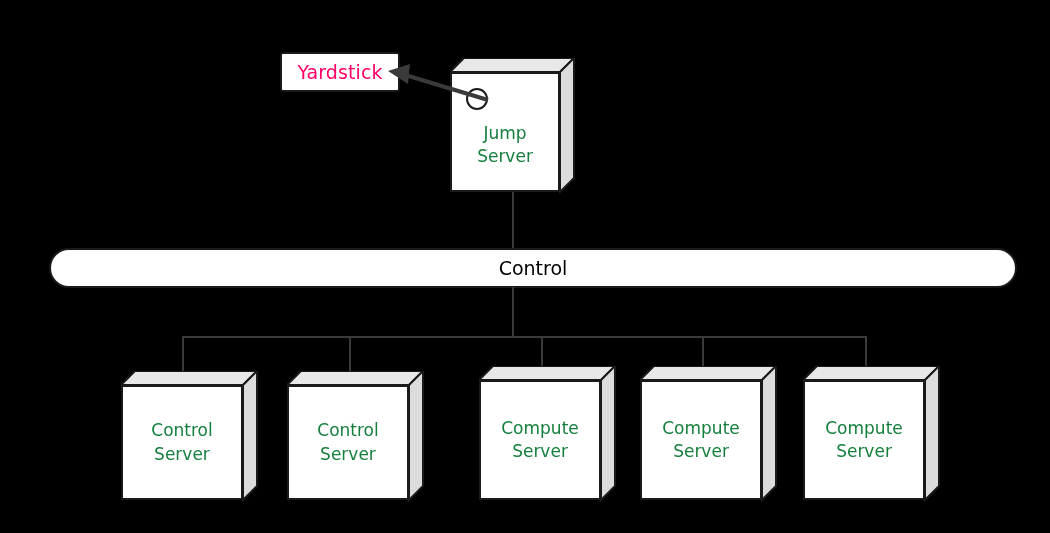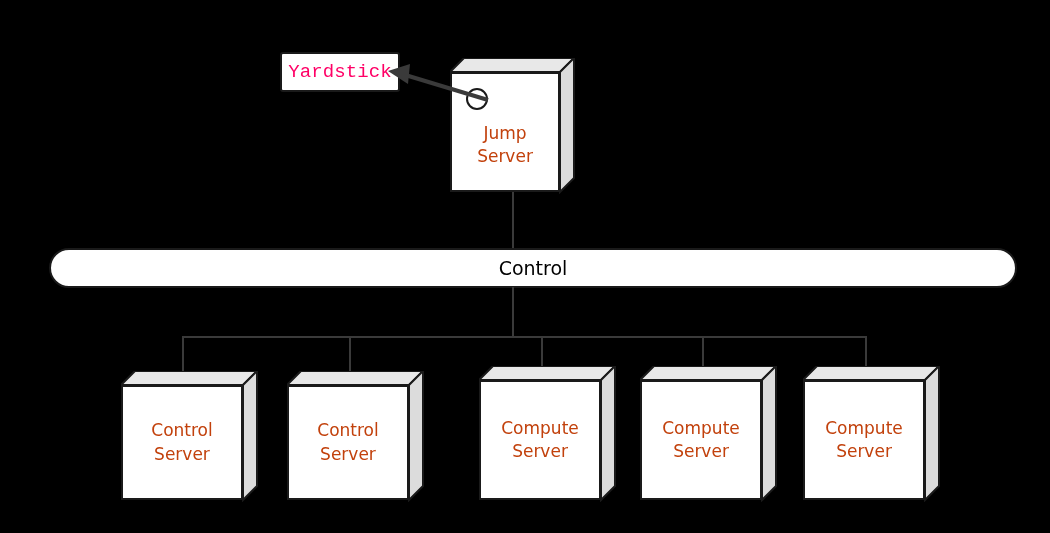--- a/index.html
+++ b/index.html
@@ -75,21 +75,21 @@
     border: 2px solid #1a1a1a;
     box-sizing: border-box;
     z-index: 3;
     display: flex;
     align-items: center;
     justify-content: center;
   }
   .server .srv-label {
     font-size: 17px;
     line-height: 1.38;
-    color: #c2410c;
+    color: #15803d;
     text-align: center;
     white-space: pre-line;
     pointer-events: none;
   }
   .server .srv-port {
     position: absolute;
     border: 2px solid #1a1a1a;
     border-radius: 50%;
     background: #ffffff;
     box-sizing: border-box;
@@ -101,21 +101,21 @@
     position: absolute;
     overflow: visible;
     z-index: 5;
   }
 </style>
 </head>
 <body>
 
 <div id="canvas">
 
-  <div class="label-box" style="left:280px; top:52px; width:120px; height:40px;font-family:Liberation Mono, monospace;">
+  <div class="label-box" style="left:280px; top:52px; width:120px; height:40px;">
     <span class="label-text" style="color:#ff0066;">Yardstick</span>
   </div>
 
   <svg class="arrow-svg" width="110" height="50" style="left:386px; top:62px;">
     <line x1="102" y1="38" x2="16" y2="12" stroke="#3a3a3a" stroke-width="4"></line>
     <polygon points="2,9 24,2 22,22" fill="#3a3a3a"></polygon>
   </svg>
 
   <div class="server" style="left:450px; top:58px; width:125px; height:136px;">
     <svg width="125" height="136" style="position:absolute;left:0;top:0;z-index:2;">

